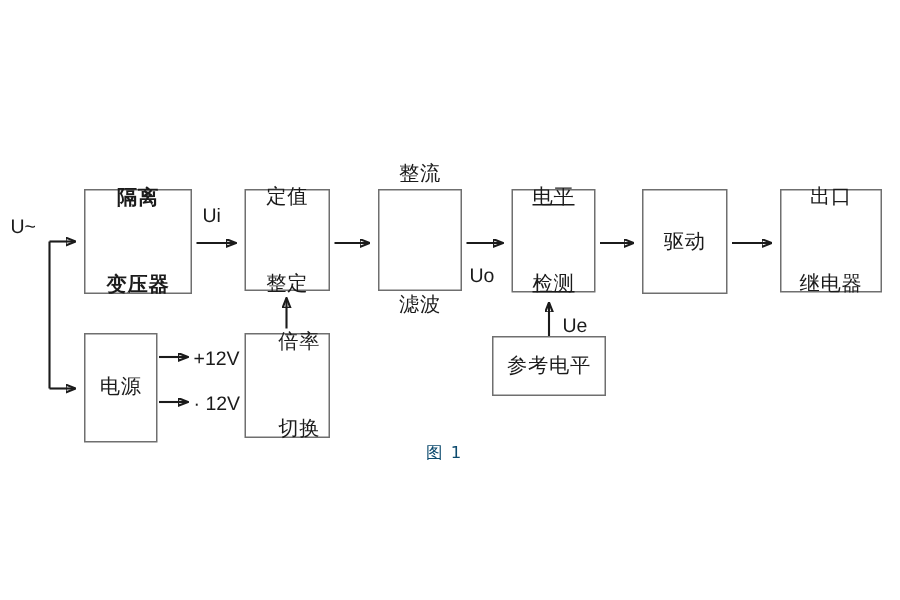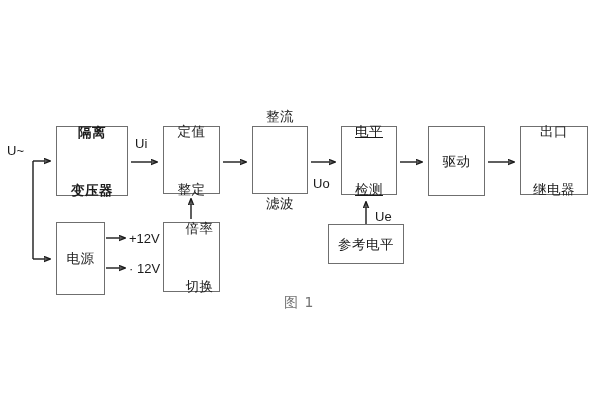--- a/index.html
+++ b/index.html
@@ -49,22 +49,22 @@
     height: 400px;
     overflow: visible;
   }
   svg.wires line, svg.wires path {
     stroke: #1b1b1b;
     stroke-width: 1.4;
     fill: none;
   }
   .caption {
     position: absolute;
-    font-size: 14px;
-    color: #737373;
+    font-size: 11px;
+    color: #0c4a6e;
     font-family: "DejaVu Sans", "Liberation Sans", sans-serif;
     letter-spacing: 1px;
   }
 </style>
 </head>
 <body>
 
 <div id="diagram">
 
   <svg class="wires" viewBox="0 0 600 400" xmlns="http://www.w3.org/2000/svg">

